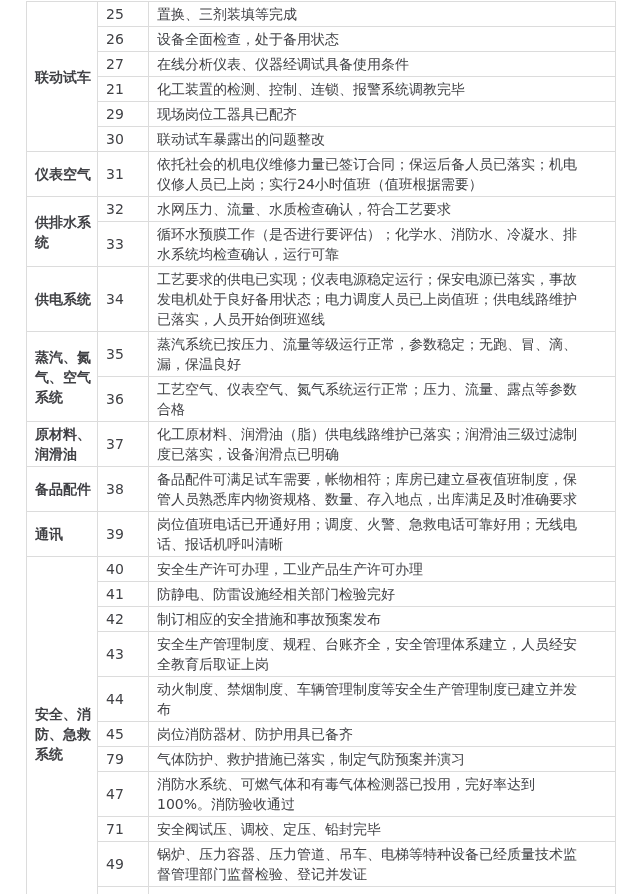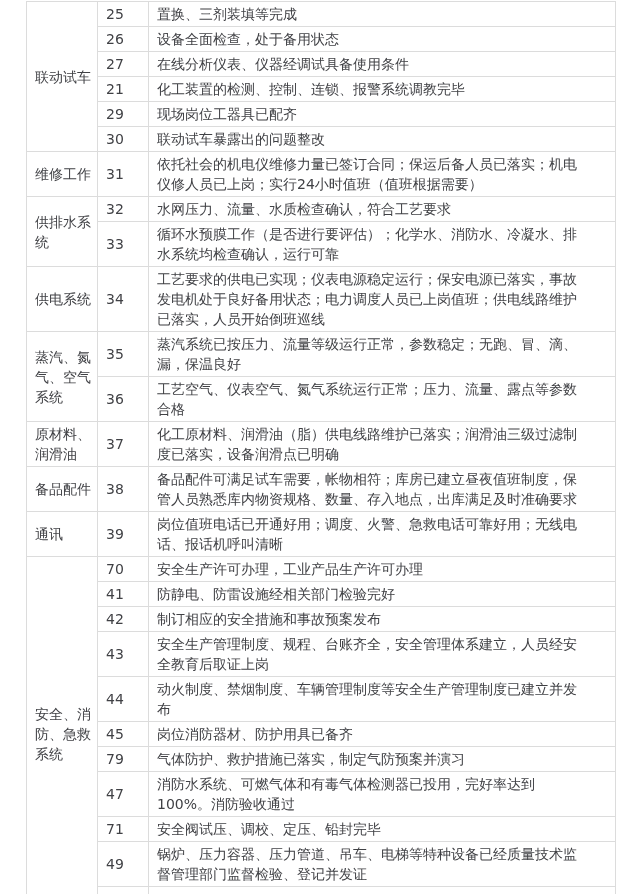--- a/index.html
+++ b/index.html
@@ -23,20 +23,21 @@
     border: 1px solid #dcdcdc;
     color: #404145;
     font-size: 14px;
     line-height: 20px;
     vertical-align: middle;
     word-break: break-word;
     overflow-wrap: break-word;
   }
   td.cat {
     padding: 2px 4px 2px 8px;
+    font-weight: bold;
   }
   td.no {
     padding: 2px 4px 2px 8px;
     margin-top: 28px;
   }
   td.desc {
     padding: 2px 28px 2px 8px;
   }
   tbody tr:last-child td {
     height: 20px;
@@ -72,21 +73,21 @@
         </tr>
         <tr>
           <td class="no">29</td>
           <td class="desc">现场岗位工器具已配齐</td>
         </tr>
         <tr>
           <td class="no">30</td>
           <td class="desc">联动试车暴露出的问题整改</td>
         </tr>
         <tr>
-          <td class="cat" rowspan="1">维修工作</td>
+          <td class="cat" rowspan="1">仪表空气</td>
           <td class="no">31</td>
           <td class="desc">依托社会的机电仪维修力量已签订合同；保运后备人员已落实；机电仪修人员已上岗；实行24小时值班（值班根据需要）</td>
         </tr>
         <tr>
           <td class="cat" rowspan="2">供排水系统</td>
           <td class="no">32</td>
           <td class="desc">水网压力、流量、水质检查确认，符合工艺要求</td>
         </tr>
         <tr>
           <td class="no">33</td>
@@ -116,21 +117,21 @@
           <td class="no">38</td>
           <td class="desc">备品配件可满足试车需要，帐物相符；库房已建立昼夜值班制度，保管人员熟悉库内物资规格、数量、存入地点，出库满足及时准确要求</td>
         </tr>
         <tr>
           <td class="cat" rowspan="1">通讯</td>
           <td class="no">39</td>
           <td class="desc">岗位值班电话已开通好用；调度、火警、急救电话可靠好用；无线电话、报话机呼叫清晰</td>
         </tr>
         <tr>
           <td class="cat" rowspan="11">安全、消防、急救系统</td>
-          <td class="no">70</td>
+          <td class="no">40</td>
           <td class="desc">安全生产许可办理，工业产品生产许可办理</td>
         </tr>
         <tr>
           <td class="no">41</td>
           <td class="desc">防静电、防雷设施经相关部门检验完好</td>
         </tr>
         <tr>
           <td class="no">42</td>
           <td class="desc">制订相应的安全措施和事故预案发布</td>
         </tr>

